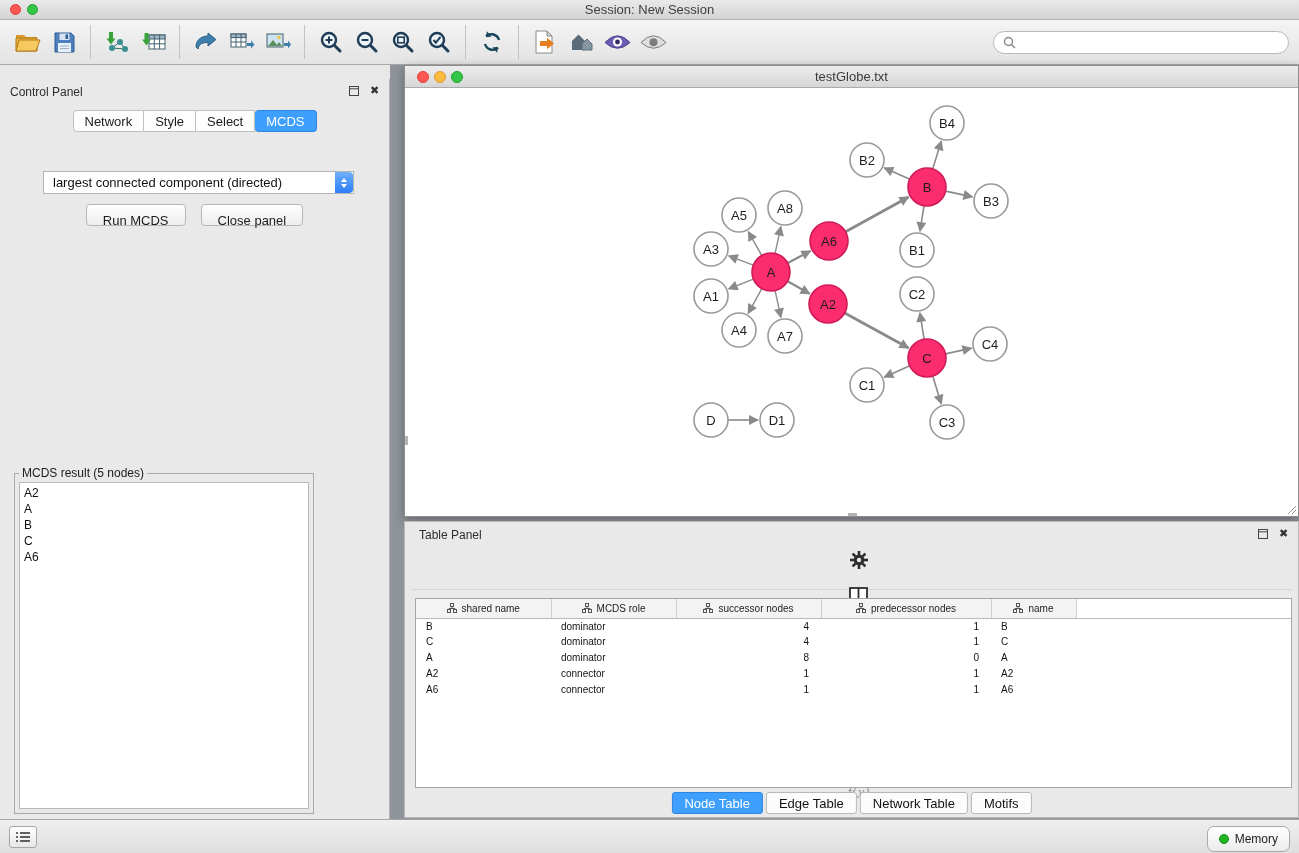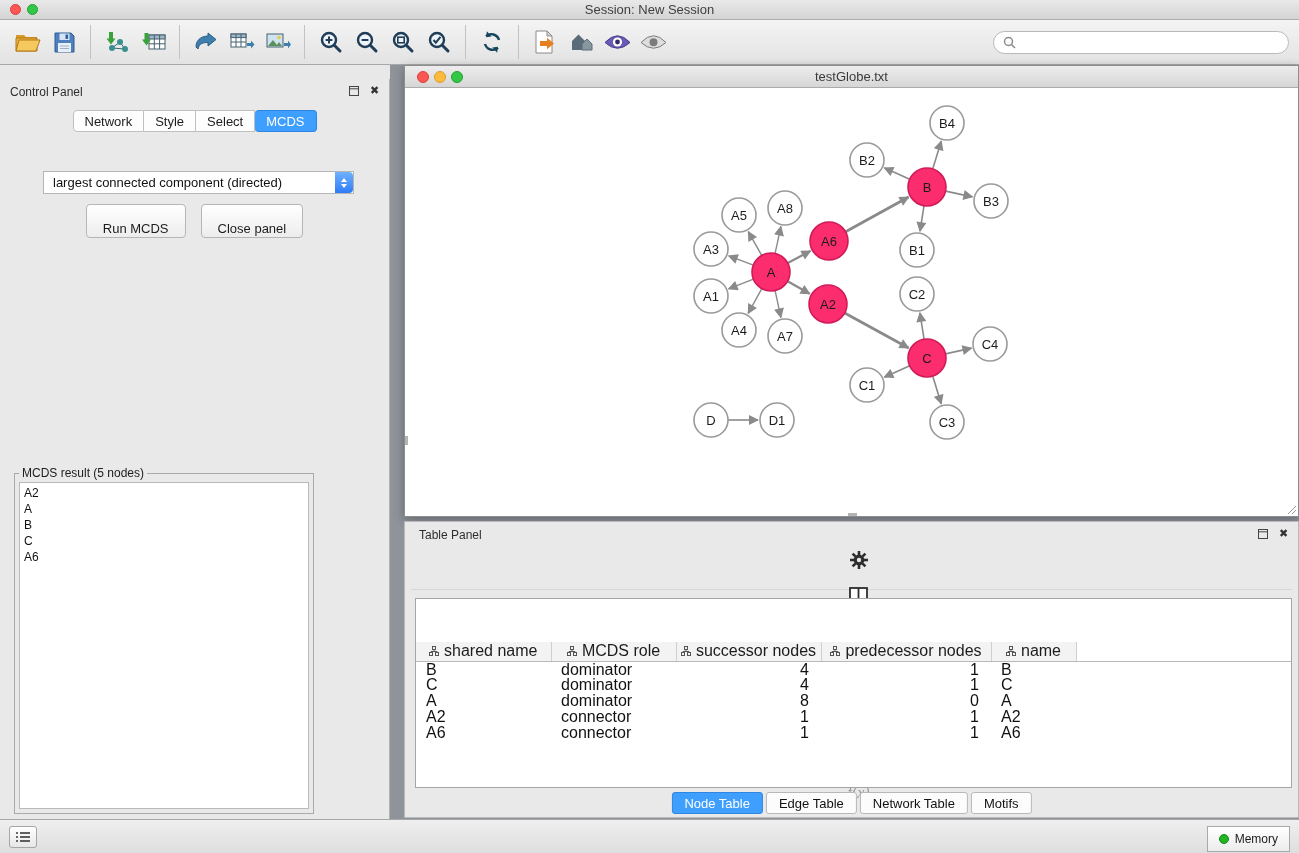--- a/index.html
+++ b/index.html
@@ -33,53 +33,53 @@
   .cp-tab{background:#fdfdfd;border:1px solid #c0c0c0;border-left:none;padding:2px 11px;font-size:13px;height:22px;line-height:17px;color:#1c1c1c;white-space:nowrap;}
   .cp-tab:first-child{border-left:1px solid #c0c0c0;border-radius:4px 0 0 4px;}
   .cp-tab:last-child{border-radius:0 4px 4px 0;}
   .cp-tab.selected{background:#3e9ffe;color:#fff;border-color:#2f86e0;border-radius:4px;}
   .crit-label{position:absolute;top:71px;width:100%;text-align:center;font-size:13px;}
   .combo{position:absolute;left:43px;top:92px;width:311px;height:23px;background:#fff;border:1px solid #b5b5b5;border-radius:0;font-size:13px;line-height:21px;padding-left:9px;color:#111;}
   .stepper{position:absolute;right:0;top:0;bottom:0;width:18px;background:linear-gradient(#6fb1fd,#2e7cf6);border-radius:0 4px 4px 0;display:flex;flex-direction:column;align-items:center;justify-content:center;gap:2px;}
   .tri-up{width:0;height:0;border-left:3.5px solid transparent;border-right:3.5px solid transparent;border-bottom:4.5px solid #fff;}
   .tri-down{width:0;height:0;border-left:3.5px solid transparent;border-right:3.5px solid transparent;border-top:4.5px solid #fff;}
   .btn-row{position:absolute;top:125px;width:100%;display:flex;justify-content:center;gap:15px;}
-  .mac-btn{height:22px;padding:16px 16px;border:1px solid #b6b6b6;border-radius:4px;background:linear-gradient(#ffffff,#ededed);font-size:13px;color:#1c1c1c;}
+  .mac-btn{height:22px;padding:8px 16px;border:1px solid #b6b6b6;border-radius:4px;background:linear-gradient(#ffffff,#ededed);font-size:13px;color:#1c1c1c;}
   .result-fieldset{position:absolute;left:14px;top:387px;width:300px;height:348px;border:1px solid #aaaaaa;padding:0;}
   .result-fieldset legend{font-size:12px;margin-left:4px;padding:0 3px;color:#1c1c1c;}
   .result-list{position:absolute;left:4px;right:4px;top:2px;bottom:4px;background:#fff;border:1px solid #b9b9b9;overflow:auto;padding:2px 4px;}
   .result-item{font-size:12px;line-height:16px;color:#111;}
 
   
   .net-window{position:absolute;left:404px;top:65px;width:895px;height:452px;background:#fff;border:1px solid #8d8d8d;box-shadow:0 3px 10px rgba(0,0,0,.3);}
   .net-titlebar{height:22px;background:linear-gradient(#ededed,#d6d6d6);border-bottom:1px solid #ababab;position:relative;text-align:center;line-height:22px;font-size:13px;color:#3a3a3a;}
   .net-canvas{position:relative;width:893px;height:428px;background:#fff;overflow:hidden;}
   .resize-grip{position:absolute;right:1px;bottom:1px;}
   .scroll-tick-v{position:absolute;left:0;top:348px;width:3px;height:9px;background:#b4b4b4;}
   .scroll-tick-h{position:absolute;left:443px;bottom:0;width:9px;height:3px;background:#b4b4b4;}
 
   
   .table-panel{position:absolute;left:404px;top:521px;width:895px;height:297px;background:#e9e9e9;border:1px solid #b9b9b9;}
   .tp-toolbar{position:absolute;left:6px;top:28px;right:6px;height:40px;display:flex;align-items:center;gap:17px;padding-left:14px;border-bottom:1px solid #d6d6d6;flex-direction:column;}
   .tp-btn{display:flex;align-items:center;justify-content:center;min-width:24px;height:28px;}
   .fx-label{font-family:"Liberation Serif","DejaVu Serif",serif;font-style:italic;font-size:16px;color:#9b9b9b;}
   .table-wrap{position:absolute;left:10px;top:76px;width:877px;height:190px;background:#fff;border:1px solid #a5a5a5;overflow:hidden;}
-  table.ntable{border-collapse:collapse;table-layout:fixed;width:877px;font-size:16px;margin-top:43px;}
+  table.ntable{border-collapse:collapse;table-layout:fixed;width:877px;font-size:10px;}
   table.ntable th{height:19px;background:#f3f3f3;border-right:1px solid #cfcfcf;border-bottom:1px solid #b9b9b9;font-weight:normal;color:#1c1c1c;}
   table.ntable th .thwrap{display:flex;align-items:center;justify-content:center;gap:5px;}
   table.ntable td{height:16px;line-height:15.5px;padding:0 10px;color:#111;white-space:nowrap;overflow:hidden;}
   table.ntable td.num{text-align:right;padding-right:12px;}
   .tp-tabs{position:absolute;top:270px;left:50%;transform:translateX(-50%);display:flex;gap:3px;}
   .tp-tab{background:#fcfcfc;border:1px solid #b8b8b8;border-radius:3px;padding:2px 12px;font-size:13px;height:22px;line-height:17px;color:#111;white-space:nowrap;}
   .tp-tab.selected{background:#3e9ffe;color:#fff;border-color:#2f86e0;}
 
   
   .status-bar{position:absolute;left:0;top:819px;width:1299px;height:34px;background:linear-gradient(#efefef,#dedede);border-top:1px solid #a6a6a6;}
   .list-btn{position:absolute;left:9px;top:6px;width:28px;height:22px;border:1px solid #a6a6a6;border-radius:3px;background:linear-gradient(#fff,#e7e7e7);display:flex;align-items:center;justify-content:center;}
-  .memory-btn{position:absolute;right:9px;top:6px;height:22px;border:1px solid #a9a9a9;border-radius:0;background:linear-gradient(#fff,#ececec);display:flex;align-items:center;gap:6px;padding:12px 11px;font-size:12px;color:#1c1c1c;}
+  .memory-btn{position:absolute;right:9px;top:6px;height:22px;border:1px solid #a9a9a9;border-radius:7px;background:linear-gradient(#fff,#ececec);display:flex;align-items:center;gap:6px;padding:12px 11px;font-size:12px;color:#1c1c1c;}
   .green-dot{width:10px;height:10px;border-radius:50%;background:#21b421;border:1px solid #148a14;}
 </style>
 </head>
 <body>
 
 <div class="titlebar">
   <span class="tl small red" style="left:10px;"></span>
   <span class="tl small green" style="left:27px;"></span>
   <span>Session: New Session</span>
 </div>

